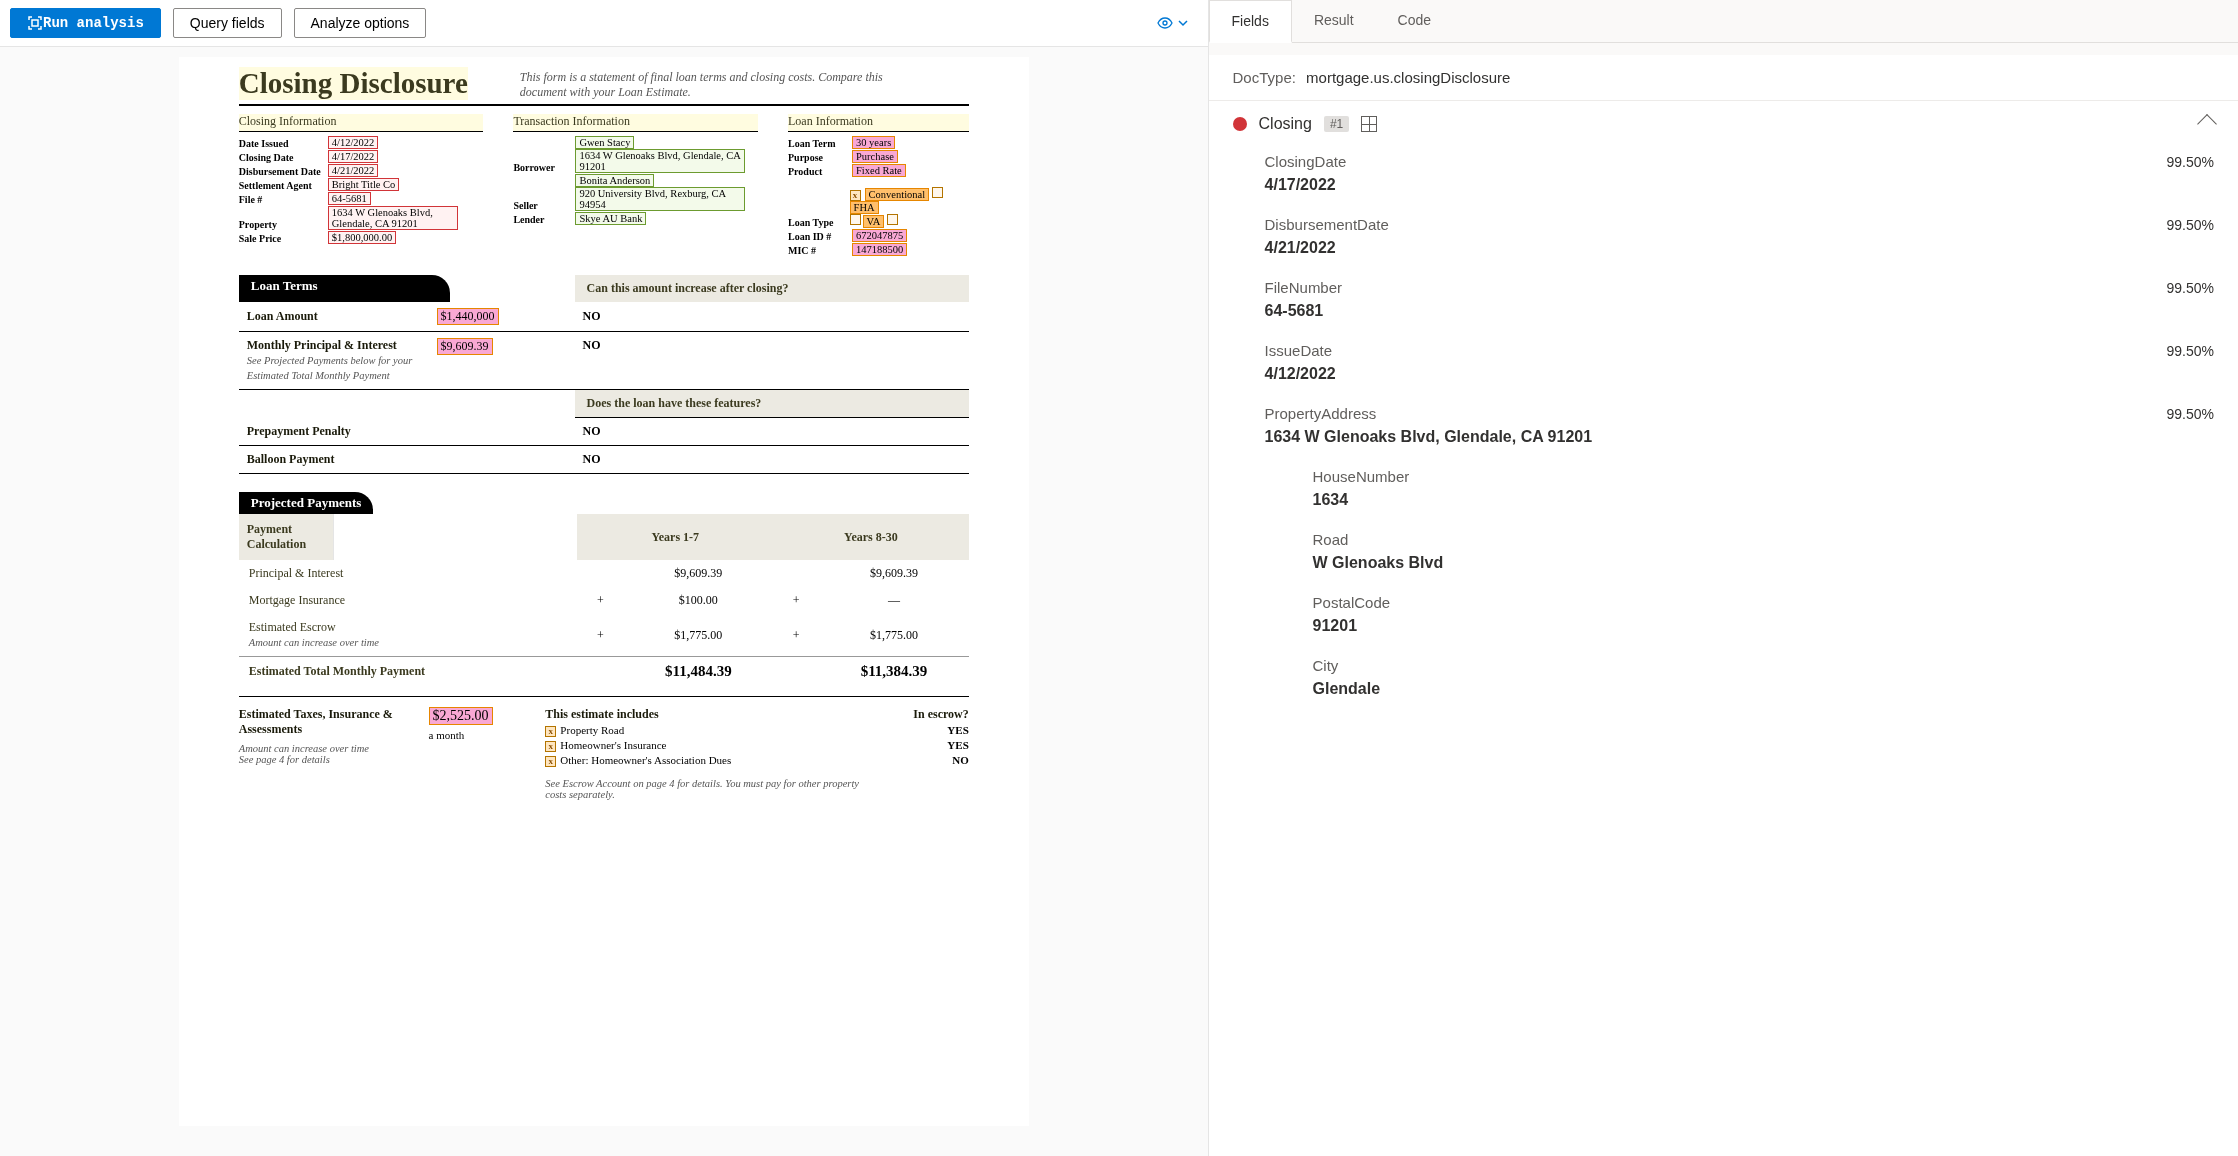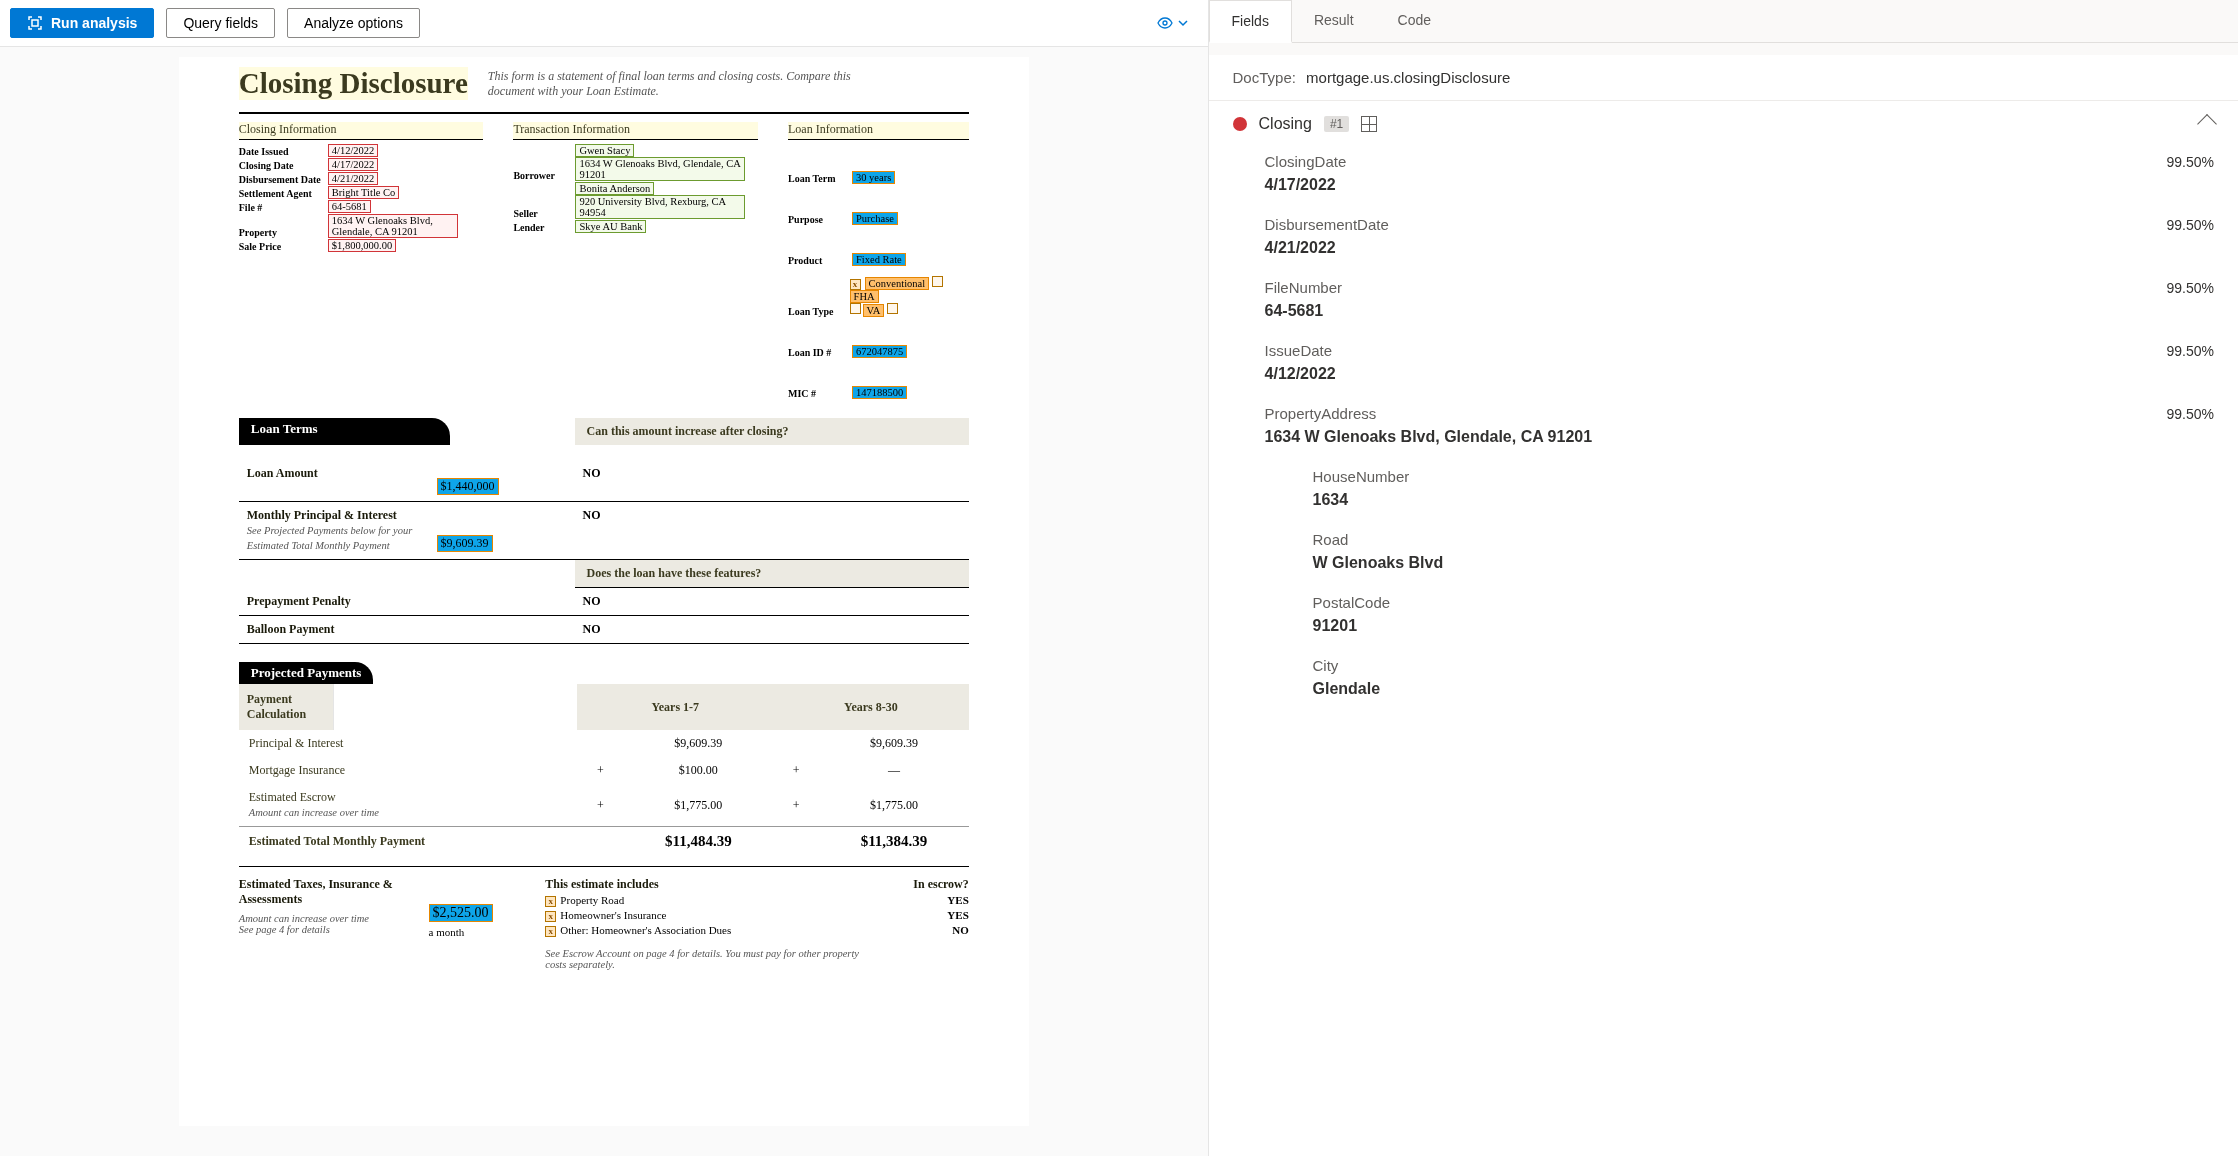--- a/index.html
+++ b/index.html
@@ -1,39 +1,39 @@
 <!DOCTYPE html>
 <html><head>
 <meta charset="utf-8">
 <style>
   * { box-sizing: border-box; margin: 0; padding: 0; }
   body { font-family: "Segoe UI", Arial, sans-serif; font-size: 13px; color: #323130; background:#fff; display:flex; height:100vh; overflow:hidden;}
   
   .left { flex: 1 1 54%; border-right: 1px solid #e5e5e5; display:flex; flex-direction:column; position:relative;}
   .toolbar { display:flex; align-items:center; gap:12px; padding:8px 10px; border-bottom:1px solid #e5e5e5;}
   .btn { padding:6px 16px; font-size:14px; border:1px solid #8a8886; background:#fff; cursor:pointer; border-radius:2px;}
-  .btn-primary { background:#0078d4; border-color:#0078d4; color:#fff; font-weight:600; display:flex; gap:8px;}
+  .btn-primary { background:#0078d4; border-color:#0078d4; color:#fff; font-weight:600; display:flex; font-family:Liberation Mono, monospace;}
   .spacer { flex:1;}
   .eye { color:#0078d4; display:flex; align-items:center; gap:2px; padding:4px 8px; cursor:pointer;}
   .doc-viewport { flex:1; overflow:auto; background:#fafafa; display:flex; justify-content:center; padding:10px 30px 30px 30px;}
   .page { background:#fff; width:850px; padding:10px 60px 40px 60px; font-family: Georgia, "Times New Roman", serif; color:#000;}
   
-  .doc-head {display:flex; gap:20px; align-items:center; border-bottom:2.5px solid #000; padding-bottom:12px; margin-bottom:8px;}
+  .doc-head {display:flex; gap:52px; align-items:flex-end; border-bottom:2.5px solid #000; padding-bottom:4px; margin-bottom:8px;}
   .doc-title { font-size:29px; font-weight:700; color:#3b3a1f; background:#fffce0;}
   .doc-sub { font-style:italic; font-size:12px; color:#555; max-width:380px;}
   .info3 { display:flex; gap:30px; margin-bottom:18px;}
   .info-col { flex:1; font-size:11px;}
   .info-col h4 { font-size:12px; font-weight:400; color:#3b3a1f; background:#fffce0; margin-bottom:4px; border-bottom:1px solid #000; padding-bottom:2px;}
   .info-row { display:flex; gap:4px; margin:1px 0; align-items:flex-end;}
   .info-label { width:85px; font-weight:700; font-size:10px; color:#000;}
   .info-val { font-size:10.5px;}
   .hl { display:inline-block; padding:0 3px;}
   .hl-red { border:1.5px solid #d13438; background:#fff2f2;}
   .hl-green { border:1.5px solid #6c9b2f; background:#f3faea;}
-  .hl-orange { border:1.5px solid #e68600; background:#0ea5e9;margin-top:27px;}
+  .hl-orange { border:1.5px solid #e68600; background:#f9a8d4;}
   .hl-orange-fill { border:1.5px solid #e68600; background:#ffbf6b;}
   .section-bar { background:#000; color:#fff; font-weight:700; padding:3px 12px; border-radius:0 18px 0 0; display:inline-block; font-size:13px;}
   .sec-head-row { display:flex; align-items:stretch;}
   .sub-grey { background:#eceae2; font-size:12px; font-weight:700; padding:6px 12px; flex:1; color:#3b3a1f;}
   table.terms { width:100%; border-collapse:collapse;}
   table.terms td { border-bottom:1px solid #000; padding:6px 8px; font-size:12px;}
   table.terms td.tname { width:26%; font-weight:700; color:#1a1a0a;}
   table.terms td.tval { width:20%;}
   table.terms td.tno { font-weight:700;}
   .note { font-size:10.5px; font-style:italic; color:#555; font-weight:400;}

